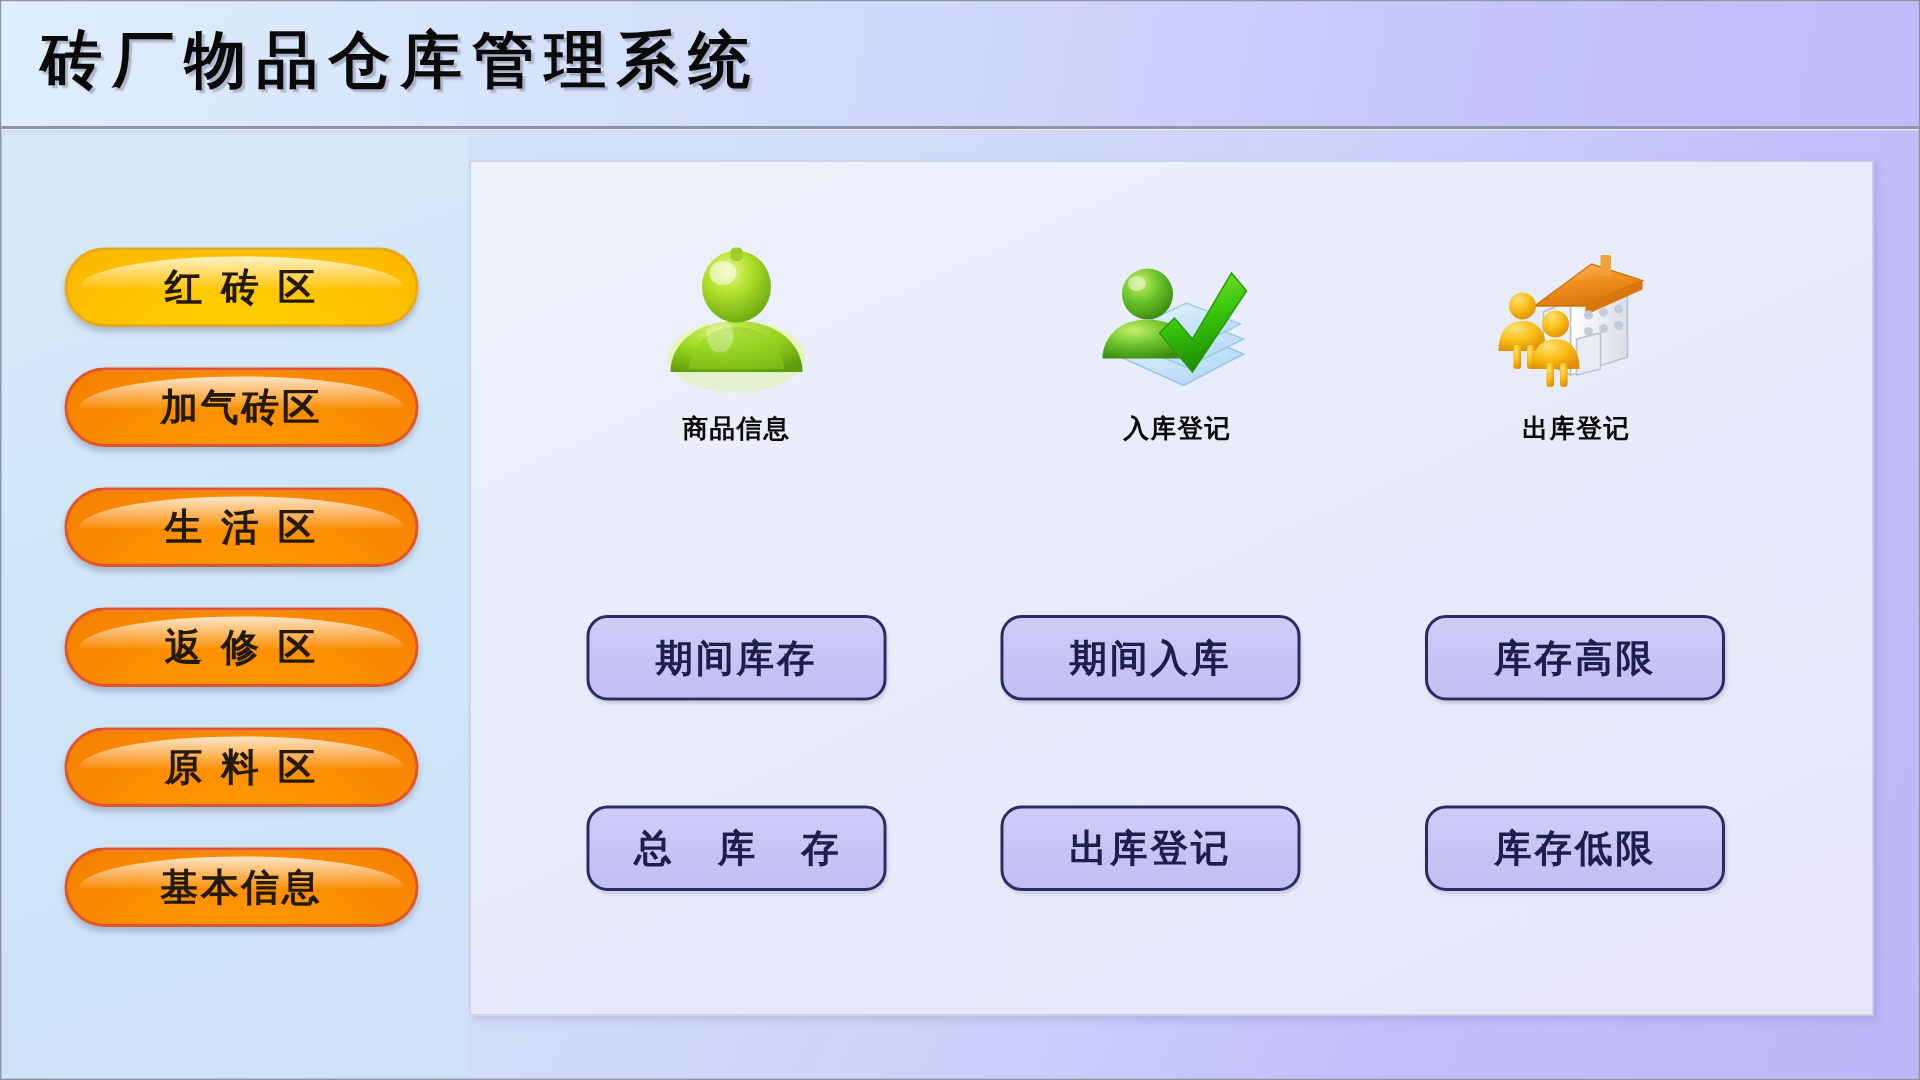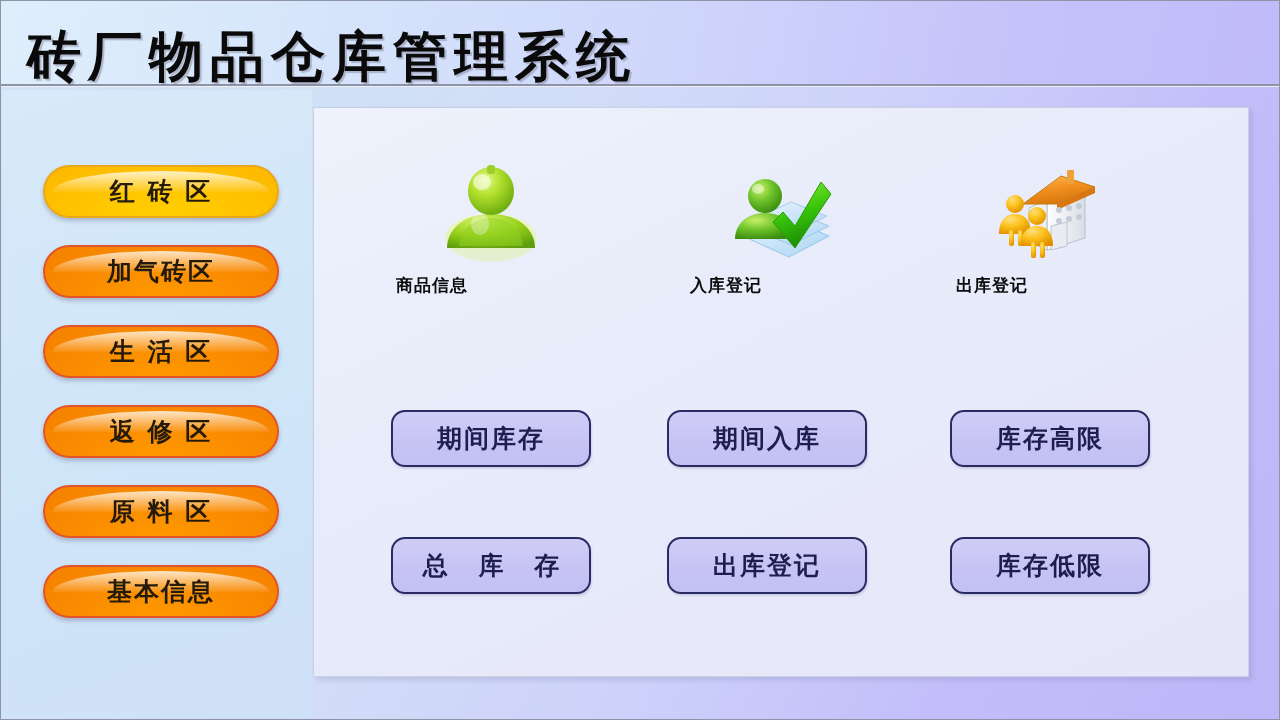--- a/index.html
+++ b/index.html
@@ -47,22 +47,22 @@
     content: "";
     position: absolute;
     left: 0; right: 0; bottom: -3px;
     height: 1px;
     background: rgba(255,255,255,0.85);
   }
 
   #title {
     position: absolute;
     left: 26px;
-    top: 20px;
-    font-size: 54px;
+    top: 12px;
+    font-size: 41px;
     font-weight: bold;
     letter-spacing: 7px;
     color: #0a0a0a;
     text-shadow: 2px 2px 1px rgba(120,120,140,0.45);
     white-space: nowrap;
     font-family: "DejaVu Sans", "Liberation Sans", sans-serif;
   }
 
   
   #sidebar {
@@ -131,20 +131,21 @@
     box-sizing: border-box;
     background: linear-gradient(155deg, #eef2fc 0%, #e7ebfa 45%, #e6e6f8 100%);
     border: 1px solid #ccd0e6;
     box-shadow: 3px 3px 5px rgba(110,110,150,0.22);
   }
 
   
   .icon-tile {
     position: absolute;
     width: 190px;
+    text-align: center;
     cursor: pointer;
   }
   .icon-art {
     height: 108px;
     position: relative;
     margin: 0 auto;
     width: 120px;
   }
   .icon-label {
     margin-top: 6px;

